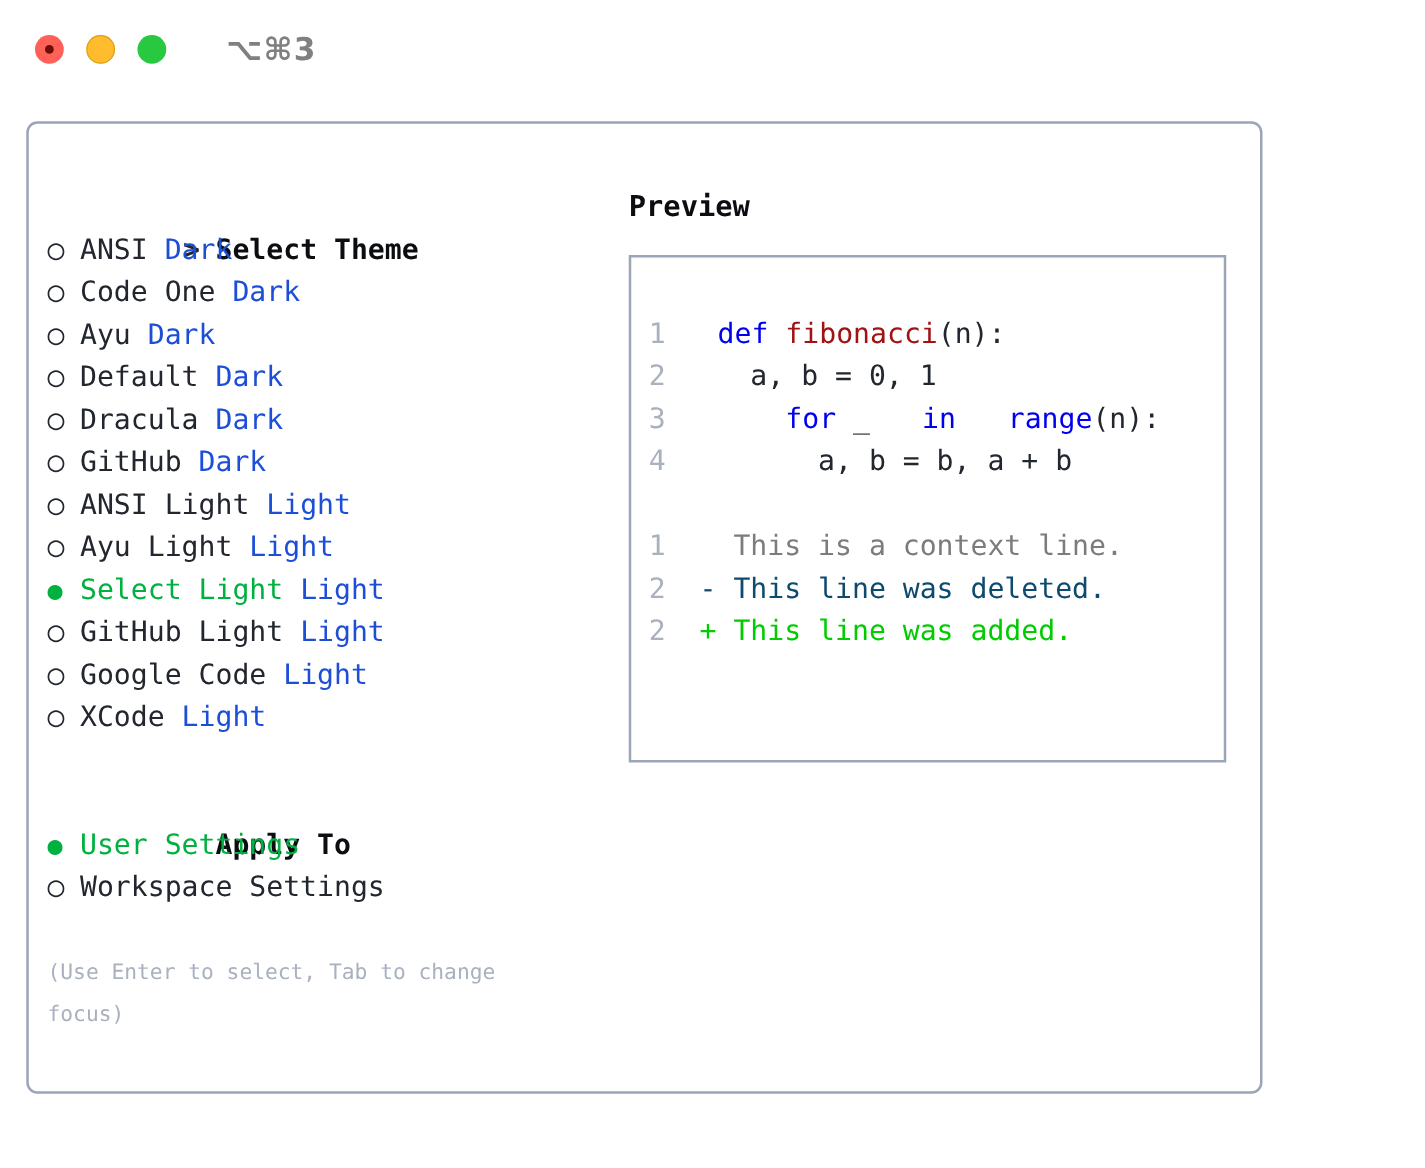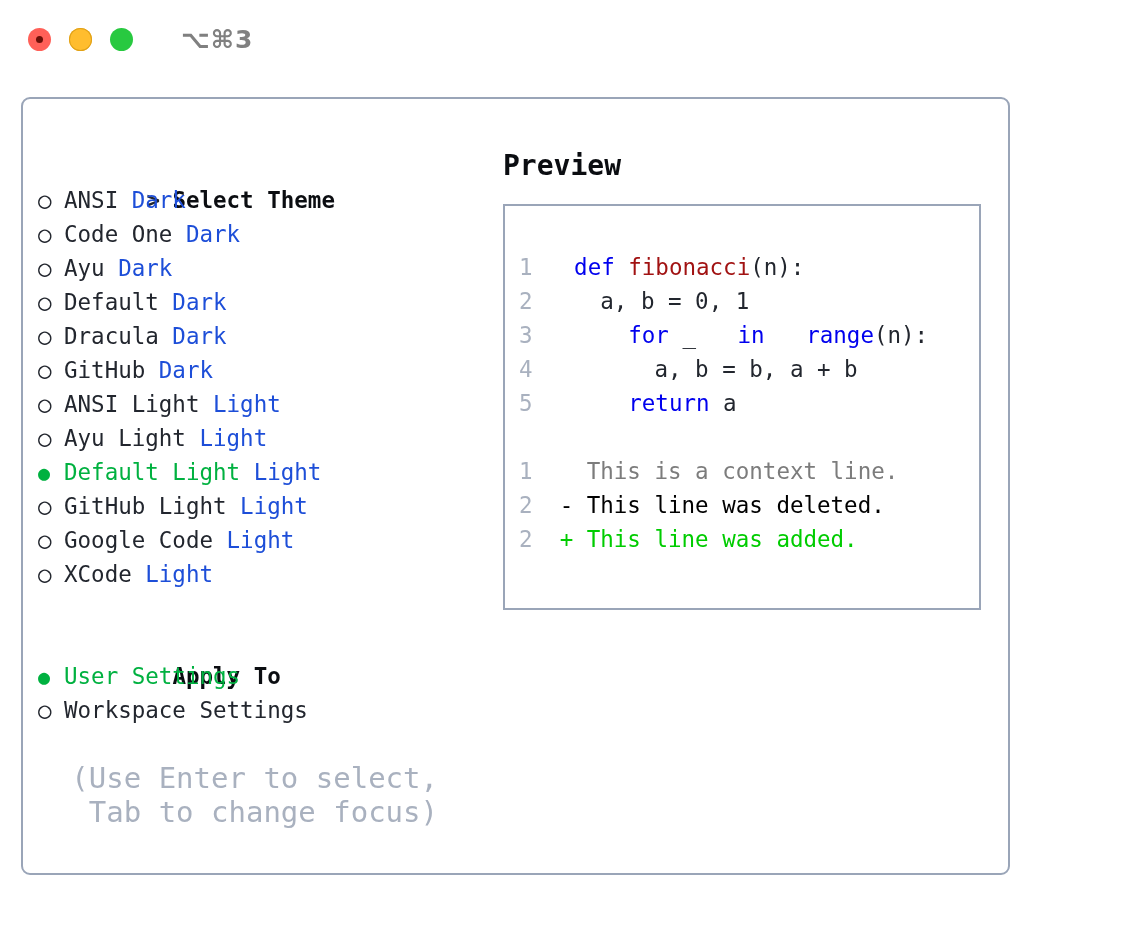--- a/index.html
+++ b/index.html
@@ -108,37 +108,36 @@
   .section-title {
     font-weight: 700;
     color: #0b0d11;
   }
   .row.selected .label { color: #00b140; }
   .tag {
     color: #1d4ed8;
   }
   .hint {
     color: #a9b1bf;
-    font-size: 29px;
+    font-size: 17px;
     line-height: 34px;
     white-space: pre-wrap;
     width: 400px;
-    text-align: right;
   }
   .spacer-row { height: 34px; }
 
   
   #preview-column {
     position: absolute;
     left: 480px;
     top: 50px;
     width: 490px;
   }
   #preview-heading {
-    font-size: 28px;
+    font-size: 23px;
     font-weight: 700;
     color: #0b0d11;
     line-height: 34px;
     margin: 0 0 21px 0;
   }
   #preview-box {
     width: 478px;
     height: 406px;
     border: 2px solid #9aa5b8;
     background: #ffffff;
@@ -148,21 +147,21 @@
   .code-line {
     font-size: 22.5px;
     line-height: 34px;
     white-space: pre;
     color: #22262e;
   }
   .lineno { color: #a9b1bf; }
   .kw  { color: #0000ee; margin-left: 28px; }
   .fn  { color: #a11212; }
   .ctx { color: #7c7c7c; }
-  .del { color: #000000; }
+  .del { color: #0c4a6e; }
   .add { color: #00cc00; }
   .gap { height: 34px; }
 </style>
 </head>
 <body>
 
 <div id="app-window">
 
   <div id="titlebar">
     <div class="lights">
@@ -183,21 +182,21 @@
 
       <div id="theme-items">
           <div class="row"><span class="marker">○</span><span class="label">ANSI</span><span class="tag"> Dark</span></div>
           <div class="row"><span class="marker">○</span><span class="label">Code One</span><span class="tag"> Dark</span></div>
           <div class="row"><span class="marker">○</span><span class="label">Ayu</span><span class="tag"> Dark</span></div>
           <div class="row"><span class="marker">○</span><span class="label">Default</span><span class="tag"> Dark</span></div>
           <div class="row"><span class="marker">○</span><span class="label">Dracula</span><span class="tag"> Dark</span></div>
           <div class="row"><span class="marker">○</span><span class="label">GitHub</span><span class="tag"> Dark</span></div>
           <div class="row"><span class="marker">○</span><span class="label">ANSI Light</span><span class="tag"> Light</span></div>
           <div class="row"><span class="marker">○</span><span class="label">Ayu Light</span><span class="tag"> Light</span></div>
-          <div class="row selected"><span class="marker bullet-on">●</span><span class="label">Default Light</span><span class="tag"> Light</span></div>
+          <div class="row selected"><span class="marker bullet-on">●</span><span class="label">Select Light</span><span class="tag"> Light</span></div>
           <div class="row"><span class="marker">○</span><span class="label">GitHub Light</span><span class="tag"> Light</span></div>
           <div class="row"><span class="marker">○</span><span class="label">Google Code</span><span class="tag"> Light</span></div>
           <div class="row"><span class="marker">○</span><span class="label">XCode</span><span class="tag"> Light</span></div>
         </div>
 
       <div class="spacer-row"></div>
 
       <div class="row section-title">
         <span class="marker"> </span><span>Apply To</span>
       </div>
@@ -213,21 +212,20 @@
     </div>
 
     <div id="preview-column">
       <div id="preview-heading">Preview</div>
       <div id="preview-box">
         <div id="code-block">
             <div class="code-line"><span class="lineno">1</span> <span class="kw">def </span><span class="fn">fibonacci</span><span>(n):</span></div>
             <div class="code-line"><span class="lineno">2</span> <span>    a, b = 0, 1</span></div>
             <div class="code-line"><span class="lineno">3</span> <span>    </span><span class="kw">for</span><span> _ </span><span class="kw">in</span><span> </span><span class="kw">range</span><span>(n):</span></div>
             <div class="code-line"><span class="lineno">4</span> <span>        a, b = b, a + b</span></div>
-            <div class="code-line"><span class="lineno">5</span> <span>    </span><span class="kw">return</span><span> a</span></div>
           </div>
         <div class="gap"></div>
         <div id="diff-block">
             <div class="code-line"><span class="lineno">1</span><span class="ctx">    This is a context line.</span></div>
             <div class="code-line"><span class="lineno">2</span><span class="del">  - This line was deleted.</span></div>
             <div class="code-line"><span class="lineno">2</span><span class="add">  + This line was added.</span></div>
           </div>
       </div>
     </div>
 

